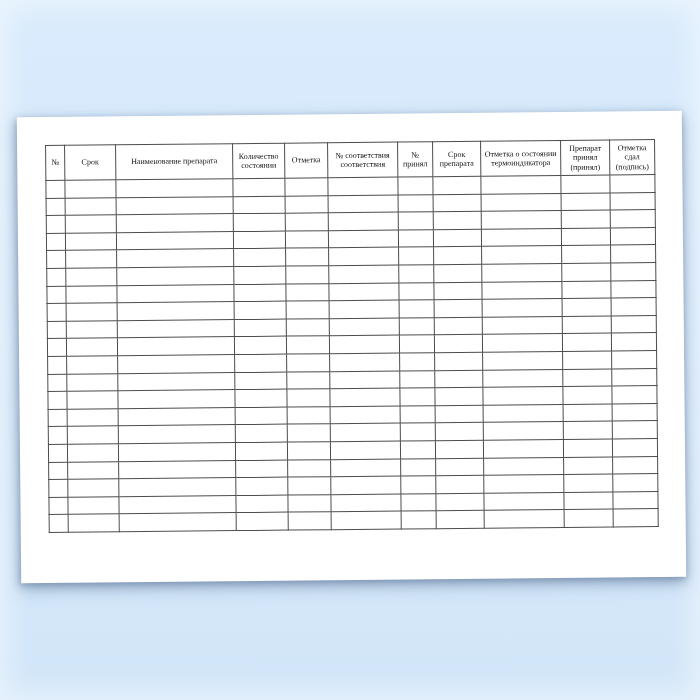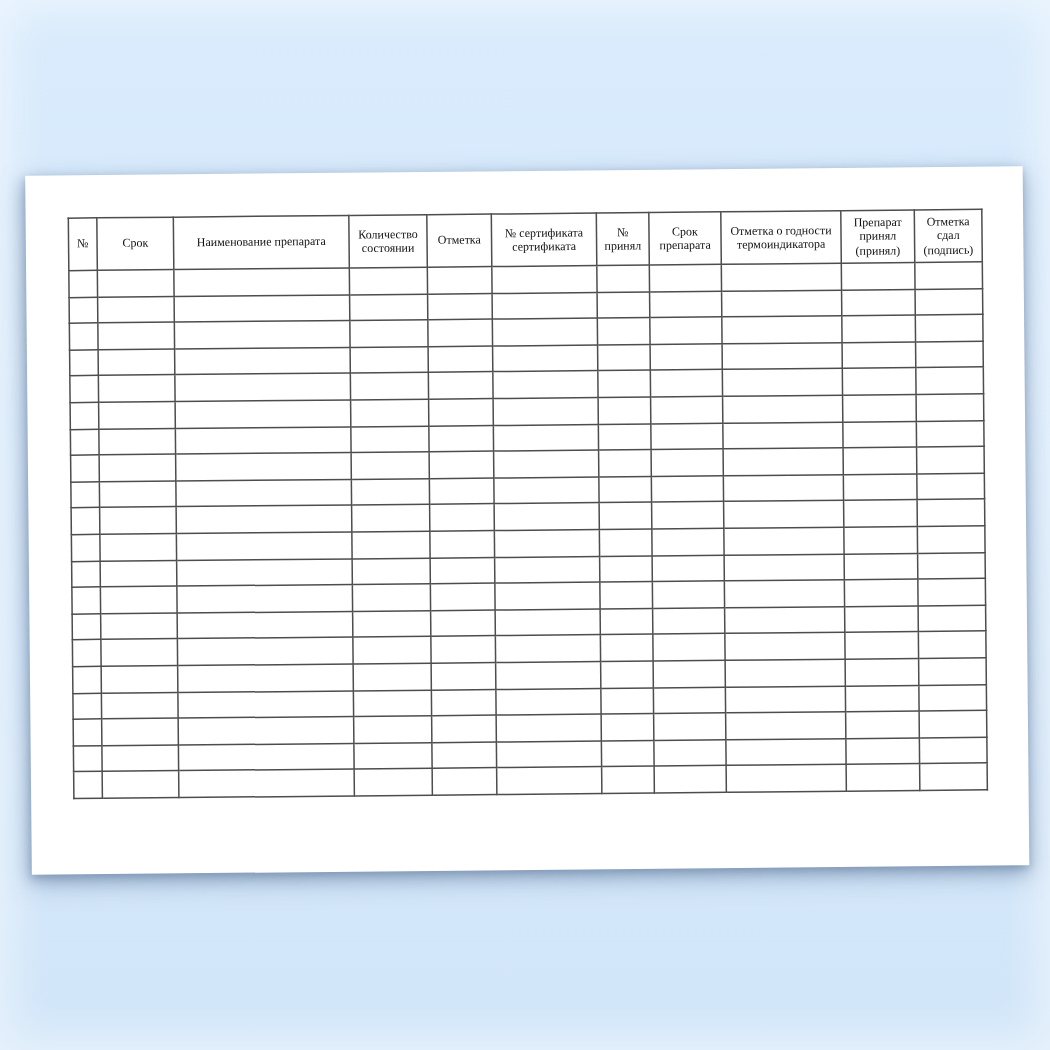--- a/index.html
+++ b/index.html
@@ -91,24 +91,24 @@
       <col style="width:49px">
       <col style="width:45px">
     </colgroup>
     <thead>
       <tr>
         <th>№</th>
         <th>Срок</th>
         <th>Наименование препарата</th>
         <th>Количество состоянии</th>
         <th>Отметка</th>
-        <th>№ сертификата сертификата</th>
+        <th>№ соответствия соответствия</th>
         <th>№ принял</th>
         <th>Срок препарата</th>
-        <th>Отметка о годности термоиндикатора</th>
+        <th>Отметка о состоянии термоиндикатора</th>
         <th>Препарат принял (принял)</th>
         <th>Отметка сдал (подпись)</th>
       </tr>
     </thead>
     <tbody>
         <tr>
           <td></td>
           <td></td>
           <td></td>
           <td></td>

